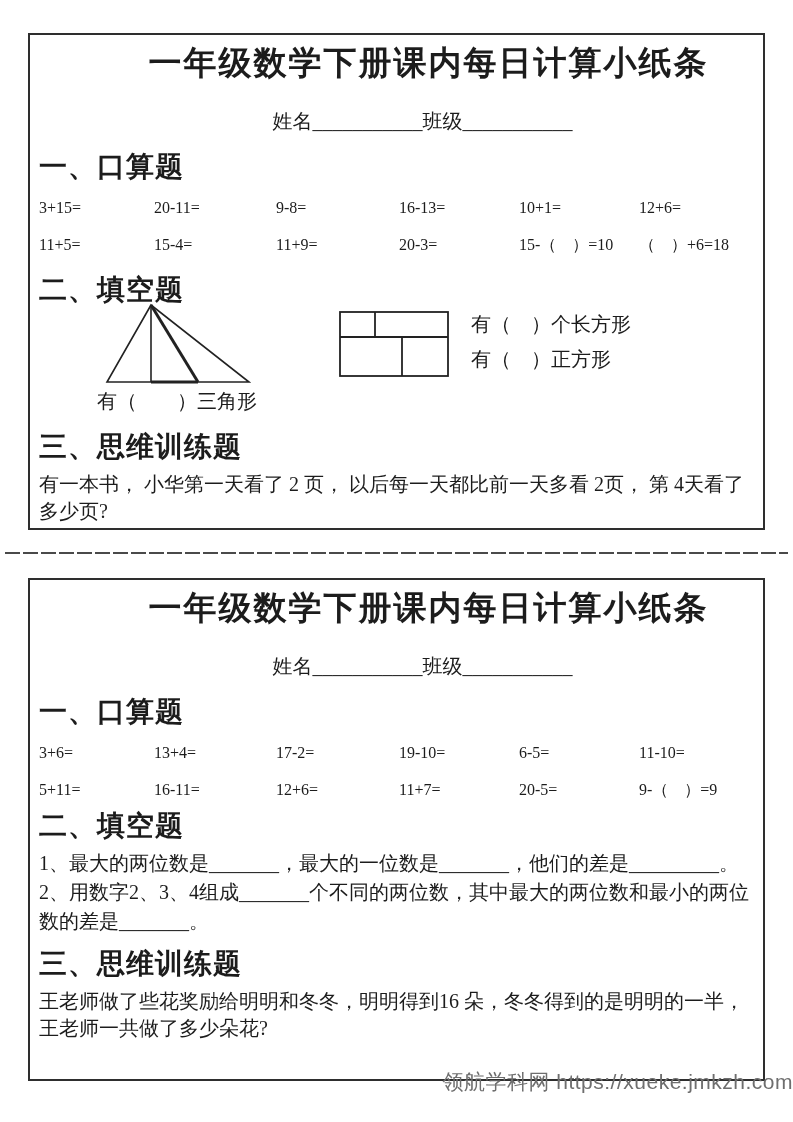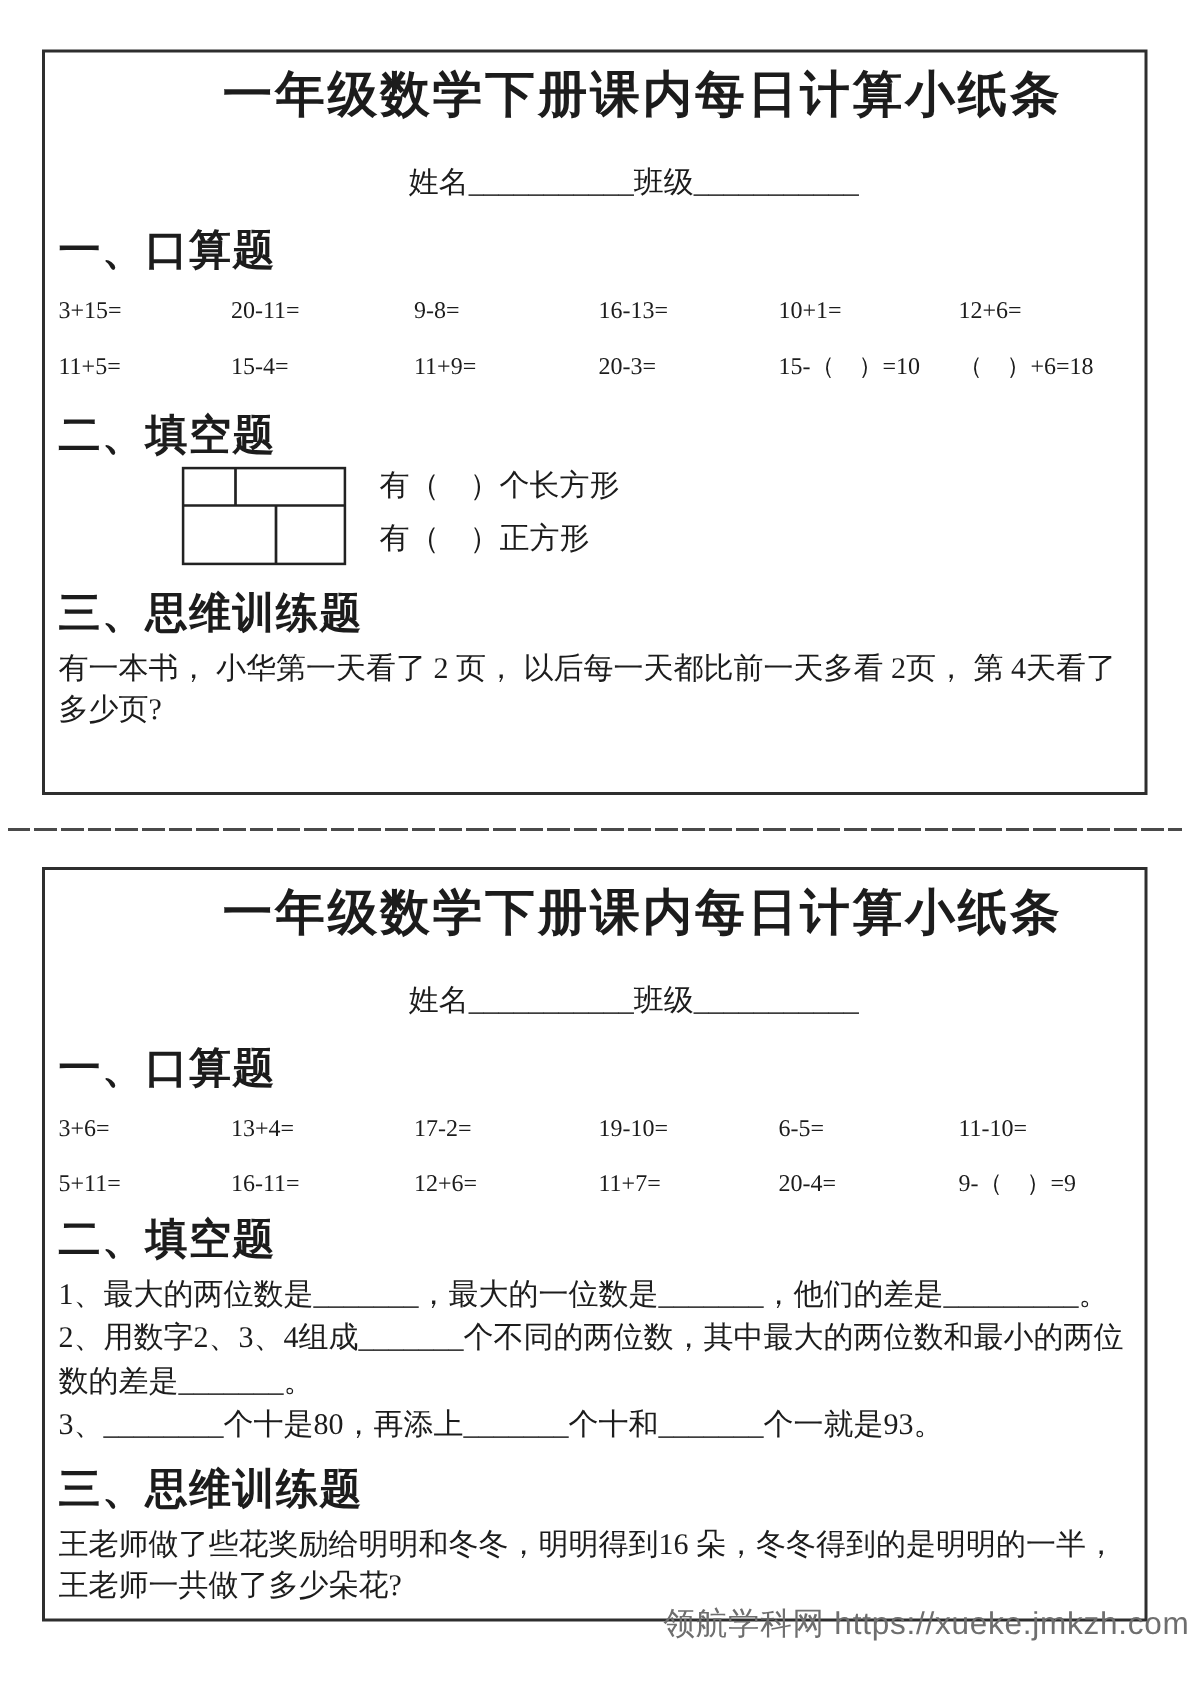--- a/index.html
+++ b/index.html
@@ -75,20 +75,29 @@
       <span class="calc-cell">15-4=</span>
       <span class="calc-cell">11+9=</span>
       <span class="calc-cell">20-3=</span>
       <span class="calc-cell">15-（　）=10</span>
       <span class="calc-cell">（　）+6=18</span>
     </div>
 
     <div class="section-header">二、填空题</div>
 
     <div class="figures-row">
+      <div class="triangle-block">
+        <svg width="150" height="82" viewBox="0 0 150 82">
+          <polygon points="48,2 4,79 146,79" fill="none" stroke="#222" stroke-width="1.6"></polygon>
+          <line x1="48" y1="2" x2="48" y2="79" stroke="#222" stroke-width="1.6"></line>
+          <line x1="48" y1="2" x2="95" y2="79" stroke="#222" stroke-width="3"></line>
+          <line x1="48" y1="79" x2="95" y2="79" stroke="#222" stroke-width="3"></line>
+        </svg>
+        <div class="figure-caption">有（　　）三角形</div>
+      </div>
       <div class="rect-block">
         <svg width="110" height="66" viewBox="0 0 110 66">
           <rect x="1" y="1" width="108" height="64" fill="none" stroke="#222" stroke-width="1.8"></rect>
           <line x1="1" y1="26" x2="109" y2="26" stroke="#222" stroke-width="1.8"></line>
           <line x1="36" y1="1" x2="36" y2="26" stroke="#222" stroke-width="1.8"></line>
           <line x1="63" y1="26" x2="63" y2="65" stroke="#222" stroke-width="1.8"></line>
         </svg>
       </div>
       <div class="rect-labels">
         <div>有（　）个长方形</div>
@@ -115,30 +124,29 @@
       <span class="calc-cell">3+6=</span>
       <span class="calc-cell">13+4=</span>
       <span class="calc-cell">17-2=</span>
       <span class="calc-cell">19-10=</span>
       <span class="calc-cell">6-5=</span>
       <span class="calc-cell">11-10=</span>
       <span class="calc-cell">5+11=</span>
       <span class="calc-cell">16-11=</span>
       <span class="calc-cell">12+6=</span>
       <span class="calc-cell">11+7=</span>
-      <span class="calc-cell">20-4=</span>
+      <span class="calc-cell">20-5=</span>
       <span class="calc-cell">9-（　）=9</span>
     </div>
 
     <div class="section-header" style="margin-top:4px;">二、填空题</div>
 
     <div class="fill-list">
       <div>1、最大的两位数是_______，最大的一位数是_______，他们的差是_________。</div>
       <div>2、用数字2、3、4组成_______个不同的两位数，其中最大的两位数和最小的两位数的差是_______。</div>
-      <div>3、________个十是80，再添上_______个十和_______个一就是93。</div>
     </div>
 
     <div class="section-header" style="margin-top:9px;">三、思维训练题</div>
     <p class="problem">王老师做了些花奖励给明明和冬冬，明明得到16 朵，冬冬得到的是明明的一半，王老师一共做了多少朵花?</p>
   </section>
 
   <div class="watermark">领航学科网 https://xueke.jmkzh.com</div>
 
 </div>
 

